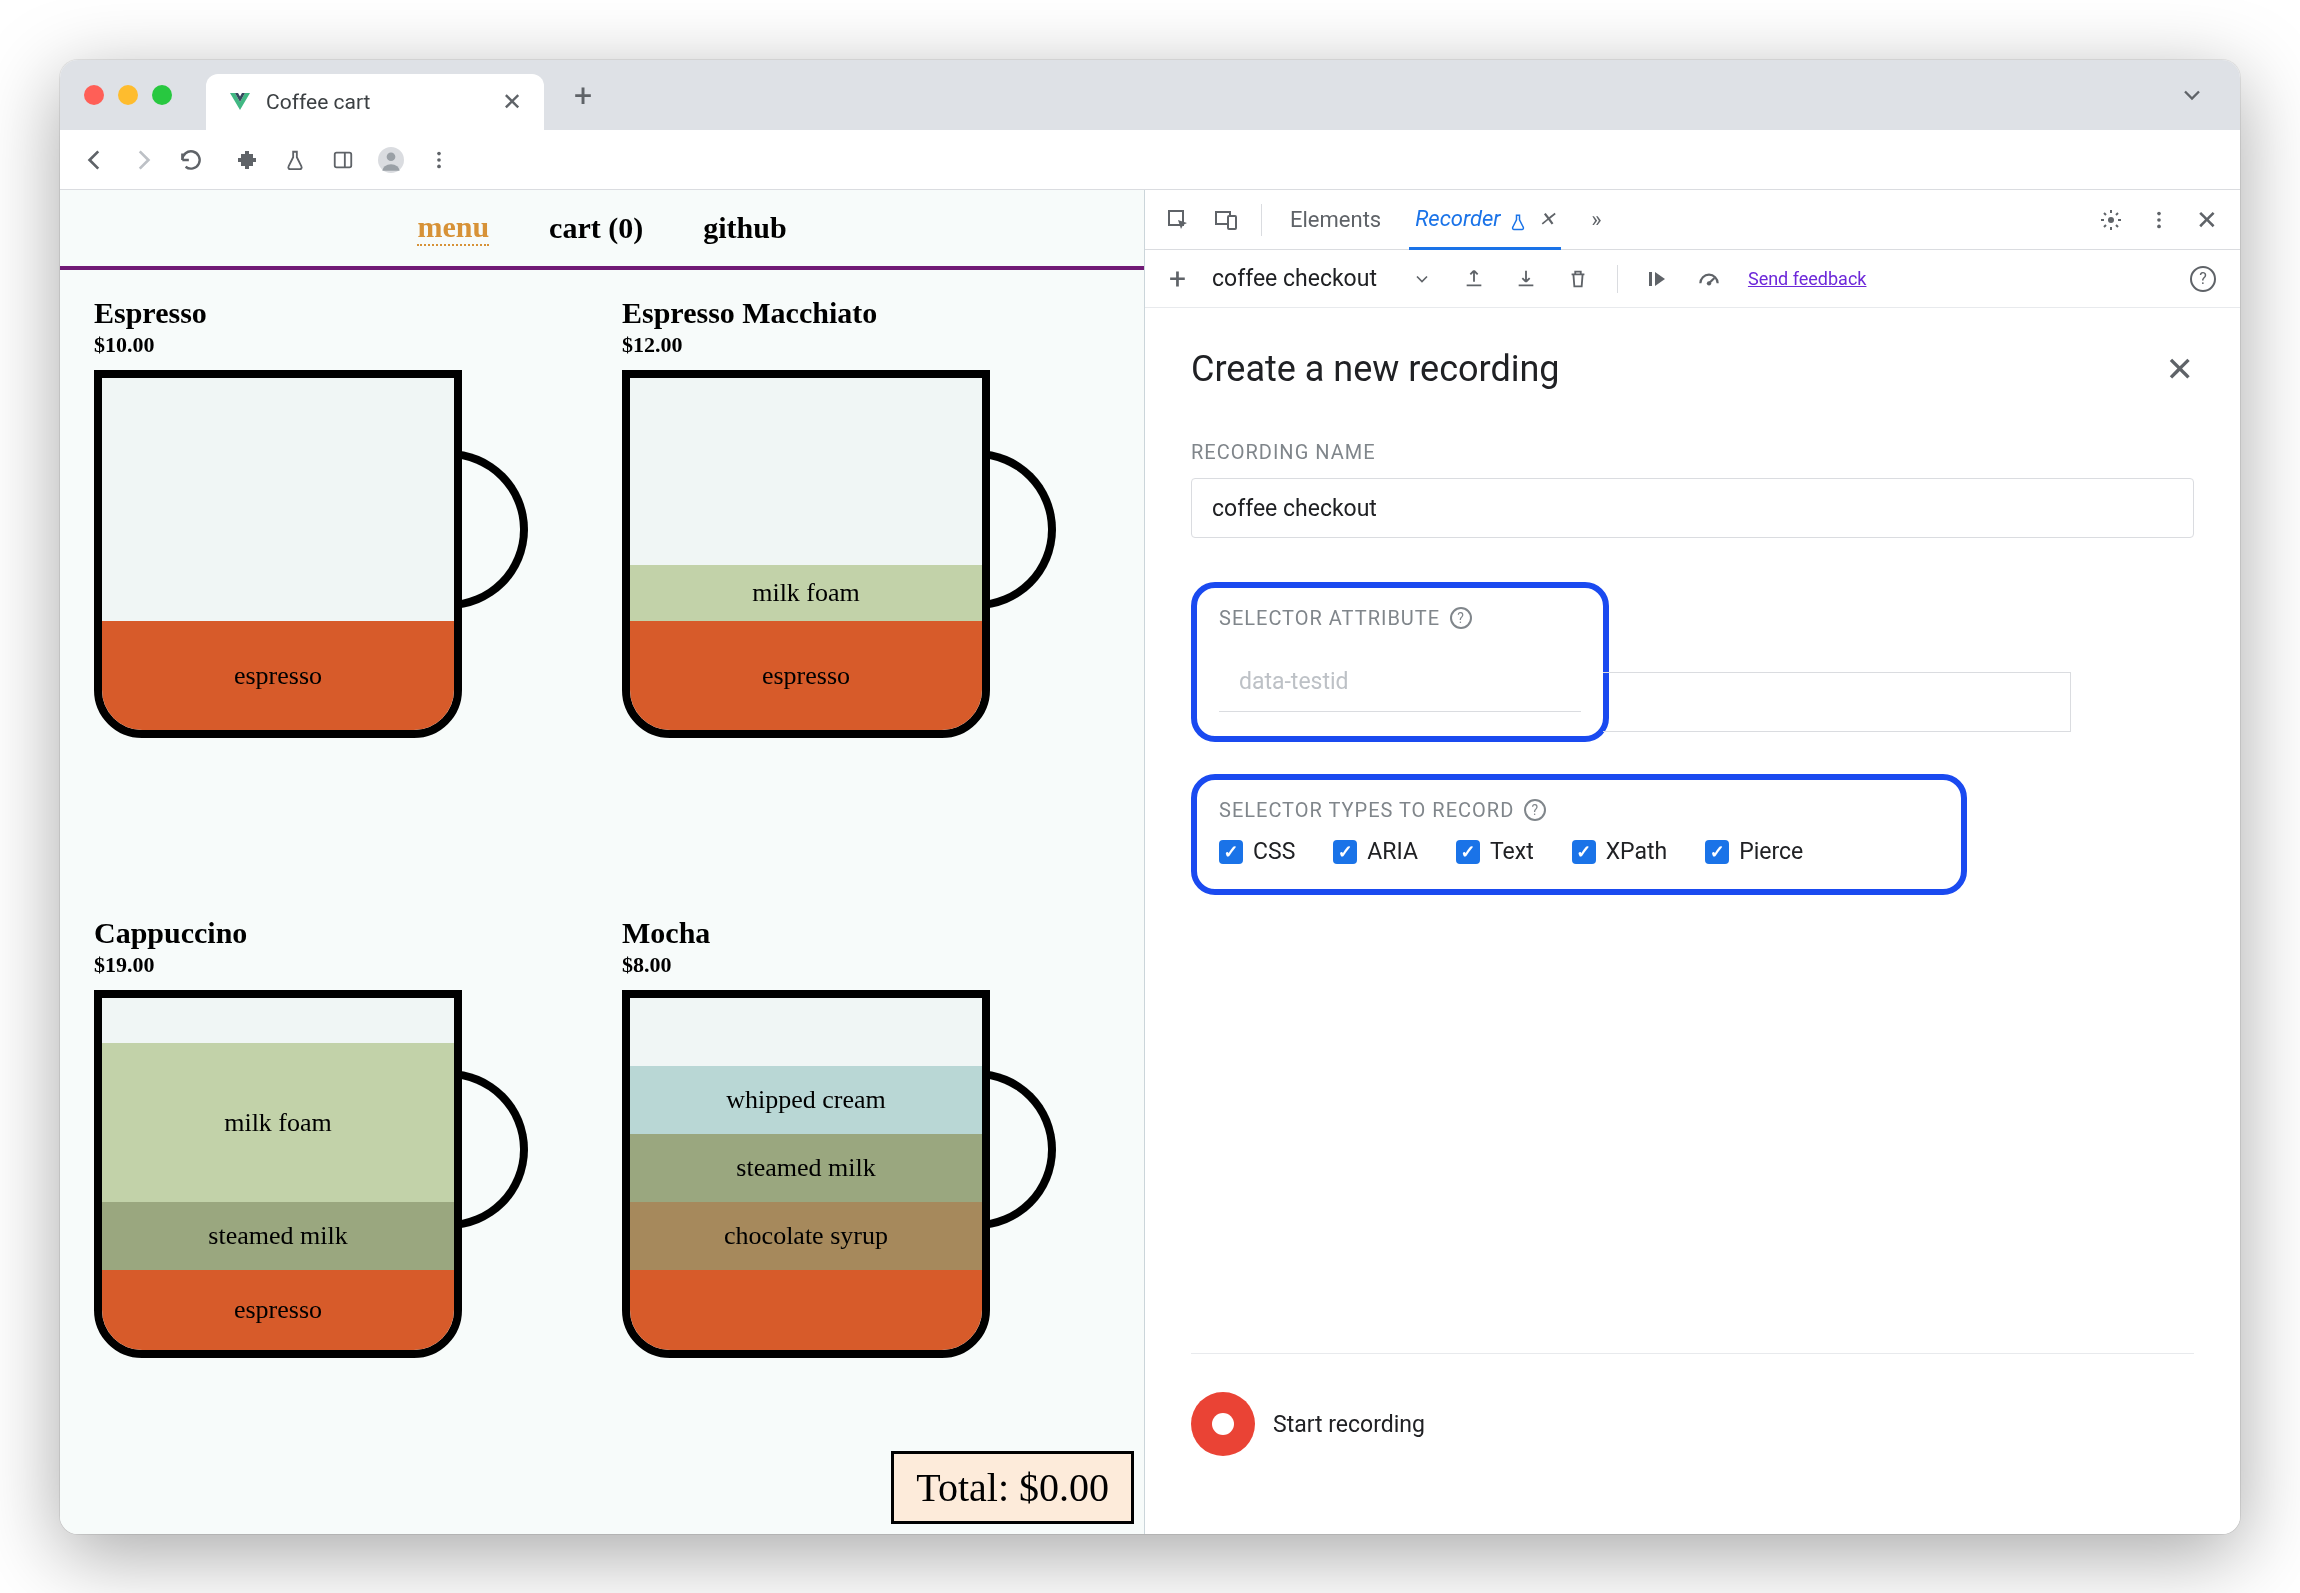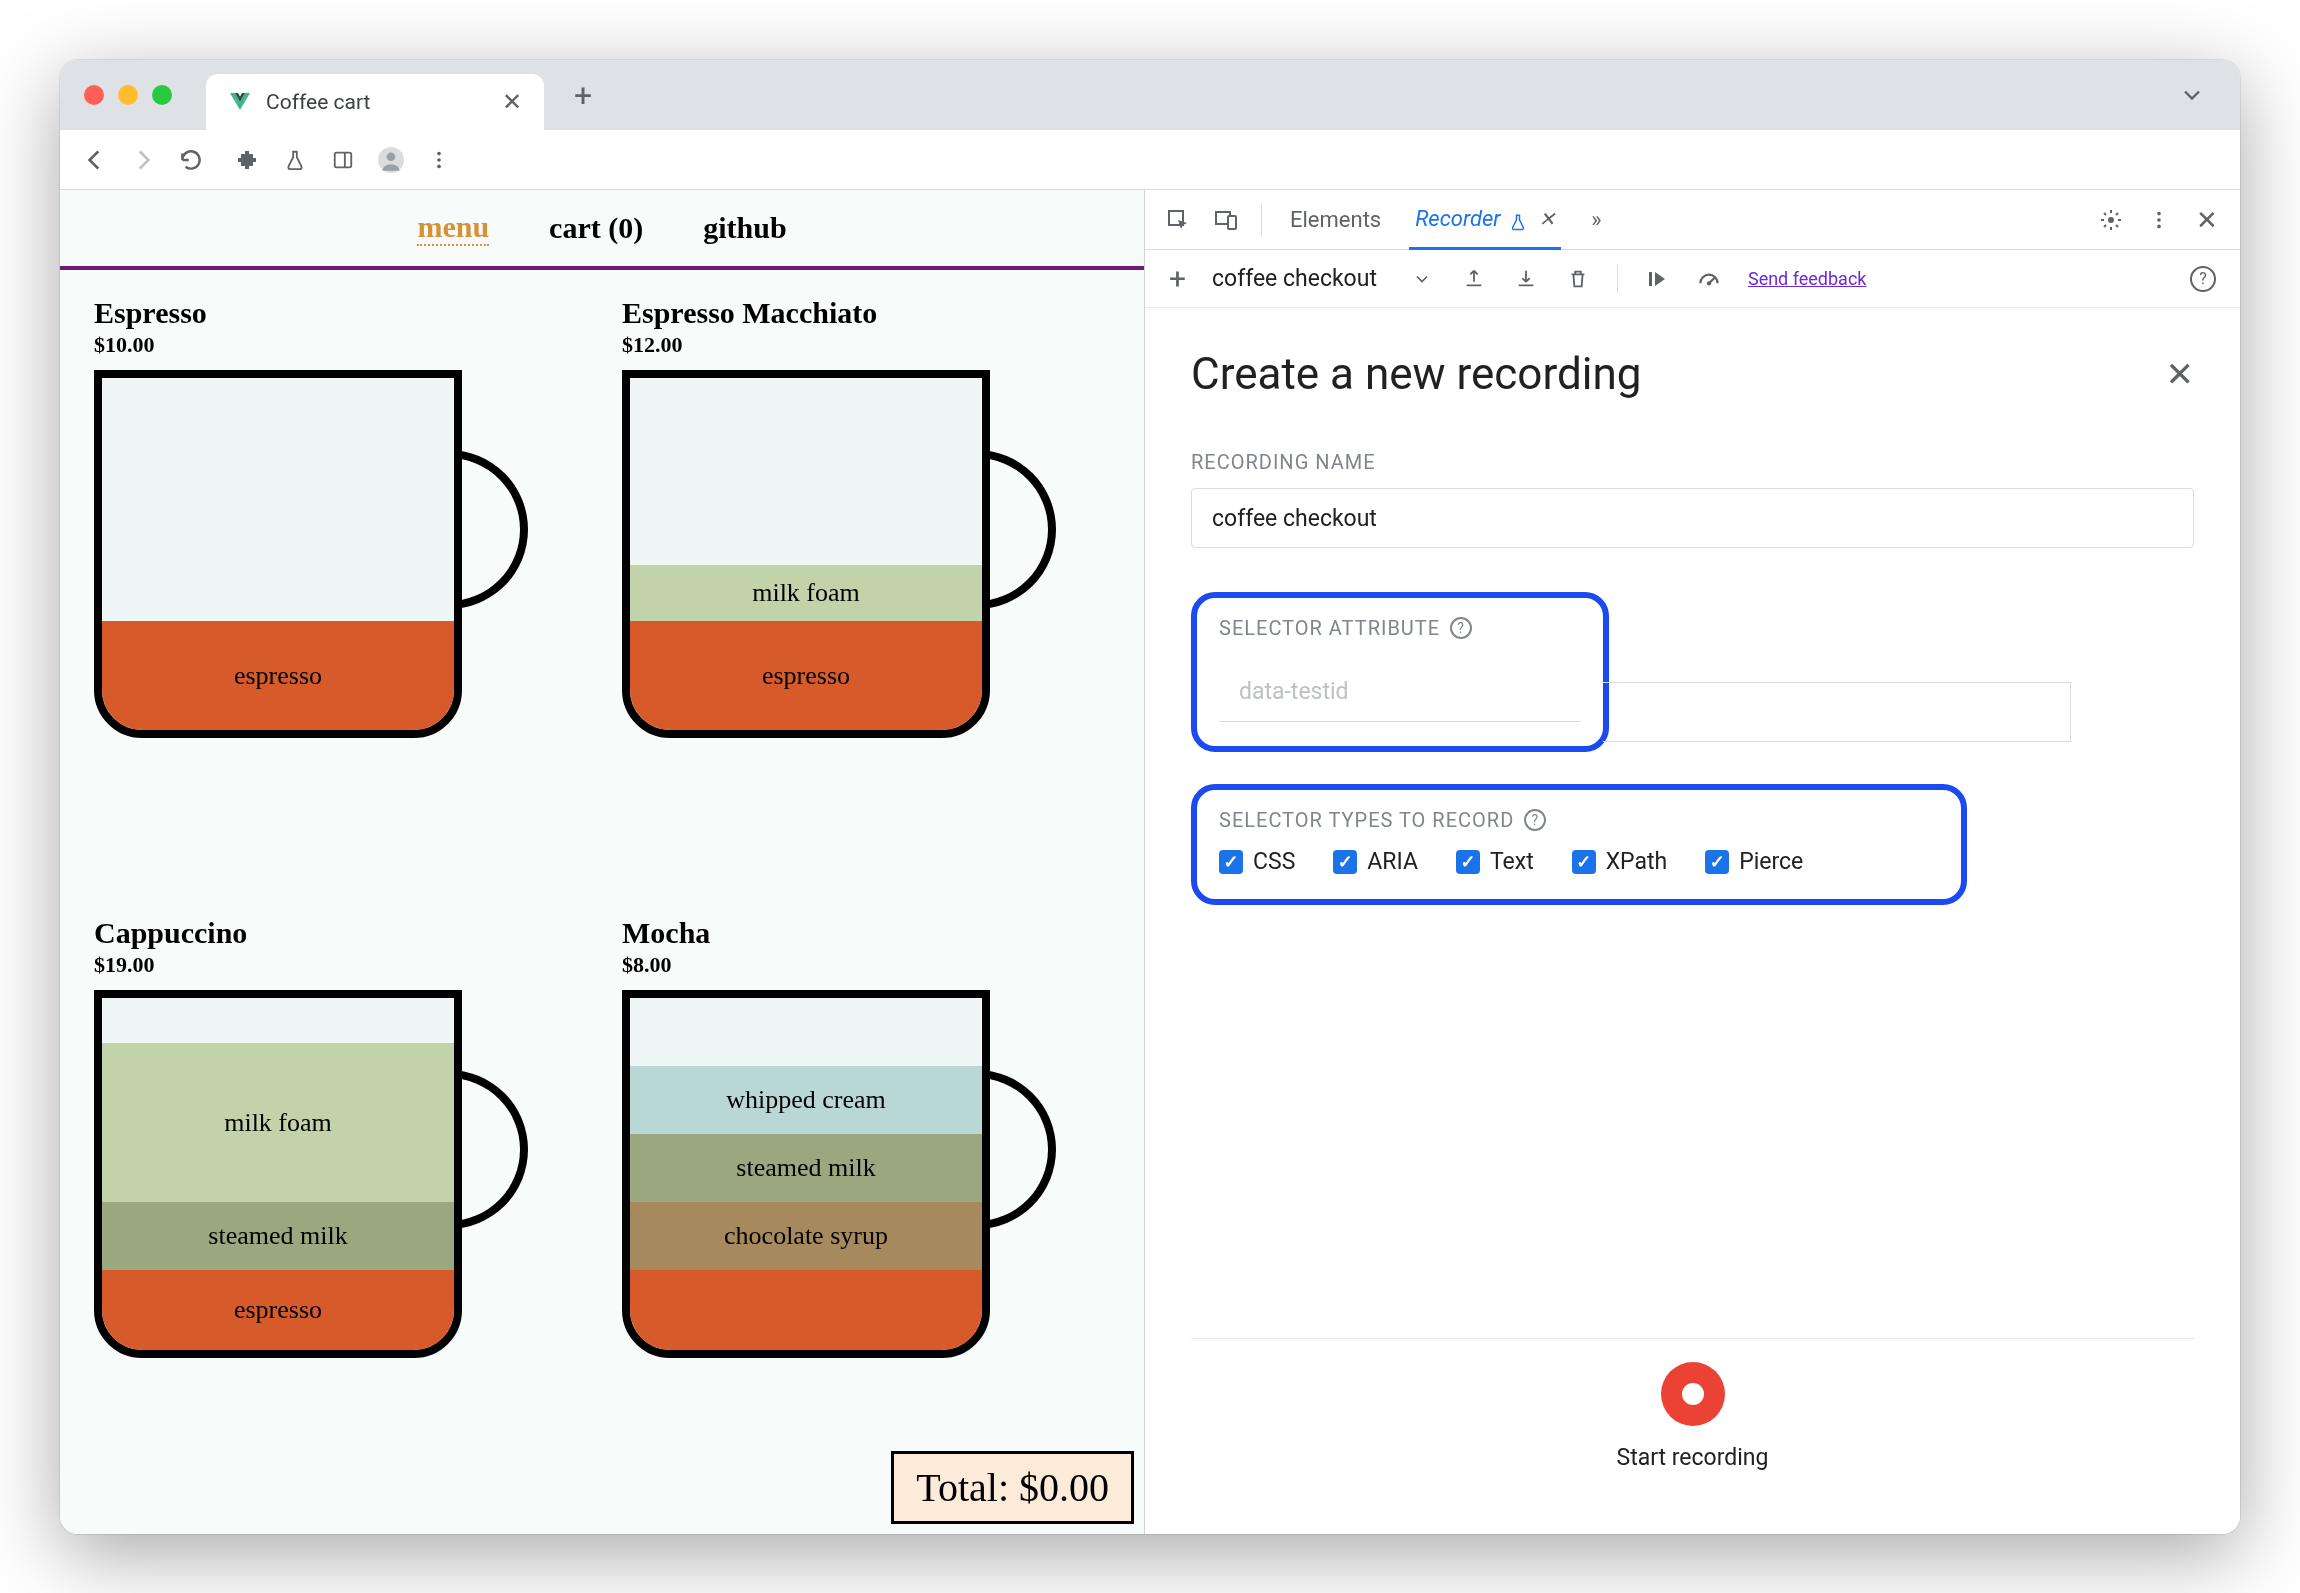--- a/index.html
+++ b/index.html
@@ -70,40 +70,40 @@
 .dt-toolbar .plus { font-size: 30px; color: #5f6368; }
 .dt-toolbar .flow-name { font-size: 23px; color: #202124; margin-right: 6px; }
 .dt-toolbar .tool-icon { width: 26px; height: 26px; display:flex; align-items:center; justify-content:center; color:#5f6368; }
 .dt-toolbar .divider { width: 1px; height: 28px; background: #dadce0; }
 .dt-toolbar .spacer { flex: 1; }
 .dt-toolbar .feedback { font-size: 18px; text-decoration: underline; color: #6d28d9; line-height: 1.1; }
 .dt-toolbar .help { width:26px; height:26px; border:2px solid #5f6368; border-radius:50%; display:flex;align-items:center;justify-content:center;font-size:16px;color:#5f6368; }
 
 .dt-body { flex: 1; padding: 40px 46px; overflow: auto; display:flex; flex-direction:column; }
 .dt-header-row { display:flex; align-items:center; justify-content:space-between; margin-bottom: 50px; }
-.dt-title { font-size: 44px; font-weight: 400; color: #202124; }
+.dt-title { font-size: 36px; font-weight: 400; color: #202124; }
 .dt-close { font-size: 34px; color: #5f6368; font-weight:300; }
 
 .form-label { font-size: 20px; letter-spacing: 1px; color: #80868b; text-transform: uppercase; margin-bottom: 14px; display:flex; align-items:center; gap:10px; }
 .form-label .q { width:22px;height:22px;border:2px solid #80868b;border-radius:50%;display:flex;align-items:center;justify-content:center;font-size:14px; }
 .form-input { width: 100%; height: 60px; border: 1px solid #dadce0; border-radius: 4px; padding: 0 20px; font-size: 23px; color: #202124; font-family: inherit; }
 .form-input::placeholder { color: #bdc1c6; }
 .form-section { margin-bottom: 44px; }
 
 .highlight-box { border: 6px solid #1a4af0; border-radius: 24px; padding: 18px 22px 24px; margin-bottom: 32px; }
 .highlight-box .form-input { margin-top: 8px; border-top: none; border-left: none; border-right: none; border-bottom: 1px solid #dadce0; border-radius: 0; }
 .highlight-box.attr { width: 418px; position: relative; }
 .attr-extended { position:absolute; left:100%; top:50%; right:auto; height:60px; width: 468px; border:1px solid #dadce0; border-left:none; transform:translateY(10px); }
 
 .highlight-box.types { width: 776px; }
 .checkbox-row { display: flex; gap: 38px; margin-top: 16px; }
 .cb { display: flex; align-items: center; gap: 10px; font-size: 23px; color: #202124; }
 .cb .box { width: 24px; height: 24px; background: #1a73e8; border-radius: 4px; display:flex;align-items:center;justify-content:center;color:#fff;font-size:18px;font-weight:bold; }
 
-.dt-footer { border-top: 1px solid #e8eaed; padding: 23px 0; display:flex; flex-direction:column; align-items:center; gap:18px; margin-top:auto; }
+.dt-footer { border-top: 1px solid #e8eaed; padding: 38px 0; display:flex; align-items:center; gap:18px; margin-top:auto; }
 .record-btn { width: 64px; height: 64px; border-radius: 50%; background: #ea4335; display:flex;align-items:center;justify-content:center; }
 .record-btn .inner { width: 22px; height:22px; border-radius:50%; background:#fff; }
 .record-label { font-size: 23px; color: #202124; }
 
 svg { display:block; }
 </style>
 </head>
 <body>
 
 <div class="browser-window">

